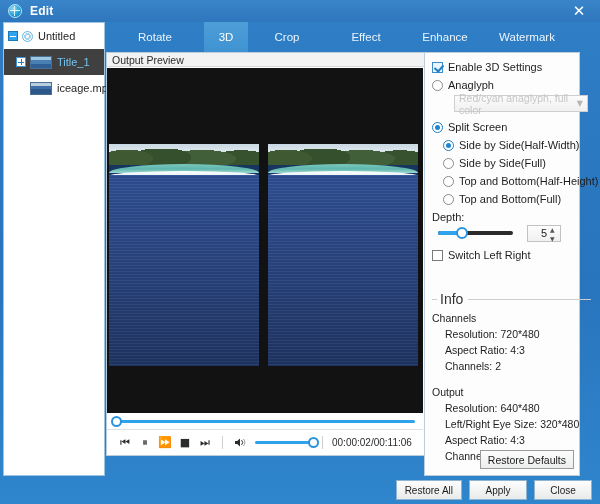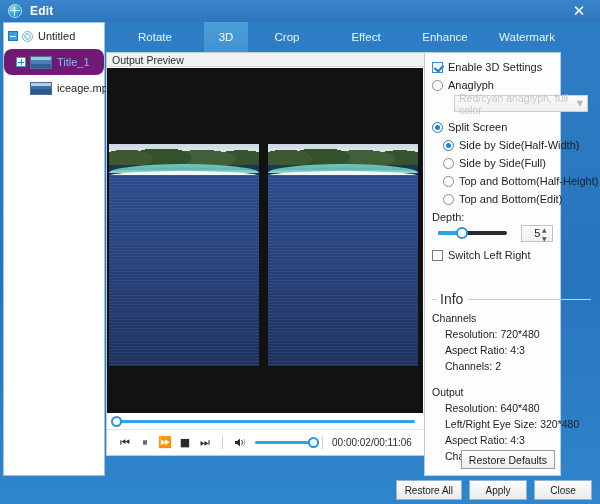--- a/index.html
+++ b/index.html
@@ -49,21 +49,21 @@
 
   
   .sidebar {
     position: absolute; left: 3px; top: 22px; width: 102px; height: 454px;
     background: #ffffff; border: 1px solid #9dc4e2;
   }
   .tree-row {
     display: flex; align-items: center; height: 26px; padding-left: 4px;
     white-space: nowrap; cursor: pointer;
   }
-  .tree-row.selected { background: #701a75; border-radius: 8px; }
+  .tree-row.selected { background: #404040; }
   .tree-row.selected .tree-label { color: #73c4f2; }
   .expander {
     width: 10px; height: 10px; border: 1px solid #3f93cf; background: #fff;
     position: relative; flex: 0 0 auto; margin-right: 4px;
   }
   .expander.minus { background: #2ea3ec; border-color: #1b79b8; }
   .expander.minus::before {
     content: ""; position: absolute; left: 1px; top: 4px; width: 6px; height: 1px; background: #fff;
   }
   .expander.plus { background: #fff; border-color: #3f93cf; }
@@ -180,21 +180,21 @@
     position: relative; width: 60px; height: 3px; background: #2ea3ec; border-radius: 2px; margin-left: 5px;
   }
   .vol-knob {
     position: absolute; right: -4px; top: -4px; width: 11px; height: 11px;
     border-radius: 50%; background: #ffffff; border: 2px solid #2b93dd;
   }
   .timecode { font-size: 10px; color: #2b2b2b; margin-left: 2px; white-space: nowrap; }
 
   
   .settings-pane {
-    position: absolute; left: 424px; top: 52px; width: 137px; height: 424px;
+    position: absolute; left: 424px; top: 52px; width: 156px; height: 424px;
     background: #fdfdfd; border: 1px solid #b9cddd;
     padding: 6px 7px 0 7px;
   }
   .row { display: flex; align-items: center; height: 16px; margin-bottom: 2px; }
   .row.gap { margin-top: 3px; }
   .cb {
     width: 11px; height: 11px; border: 1px solid #7a7a7a; background: #fff;
     flex: 0 0 auto; margin-right: 5px; position: relative; cursor: pointer;
   }
   .cb.checked { background: #eaf5fd; border-color: #3c8ccb; }
@@ -383,21 +383,21 @@
     <div class="row ind">
       <div class="rb"></div>
       <div class="lbl">Side by Side(Full)</div>
     </div>
     <div class="row ind">
       <div class="rb"></div>
       <div class="lbl">Top and Bottom(Half-Height)</div>
     </div>
     <div class="row ind">
       <div class="rb"></div>
-      <div class="lbl">Top and Bottom(Edit)</div>
+      <div class="lbl">Top and Bottom(Full)</div>
     </div>
 
     <div class="depth-label">Depth:</div>
     <div class="depth-row">
       <div class="dslider">
         <div class="fill"></div>
         <div class="dknob"></div>
       </div>
       <div class="spin">
         <span>5</span>

